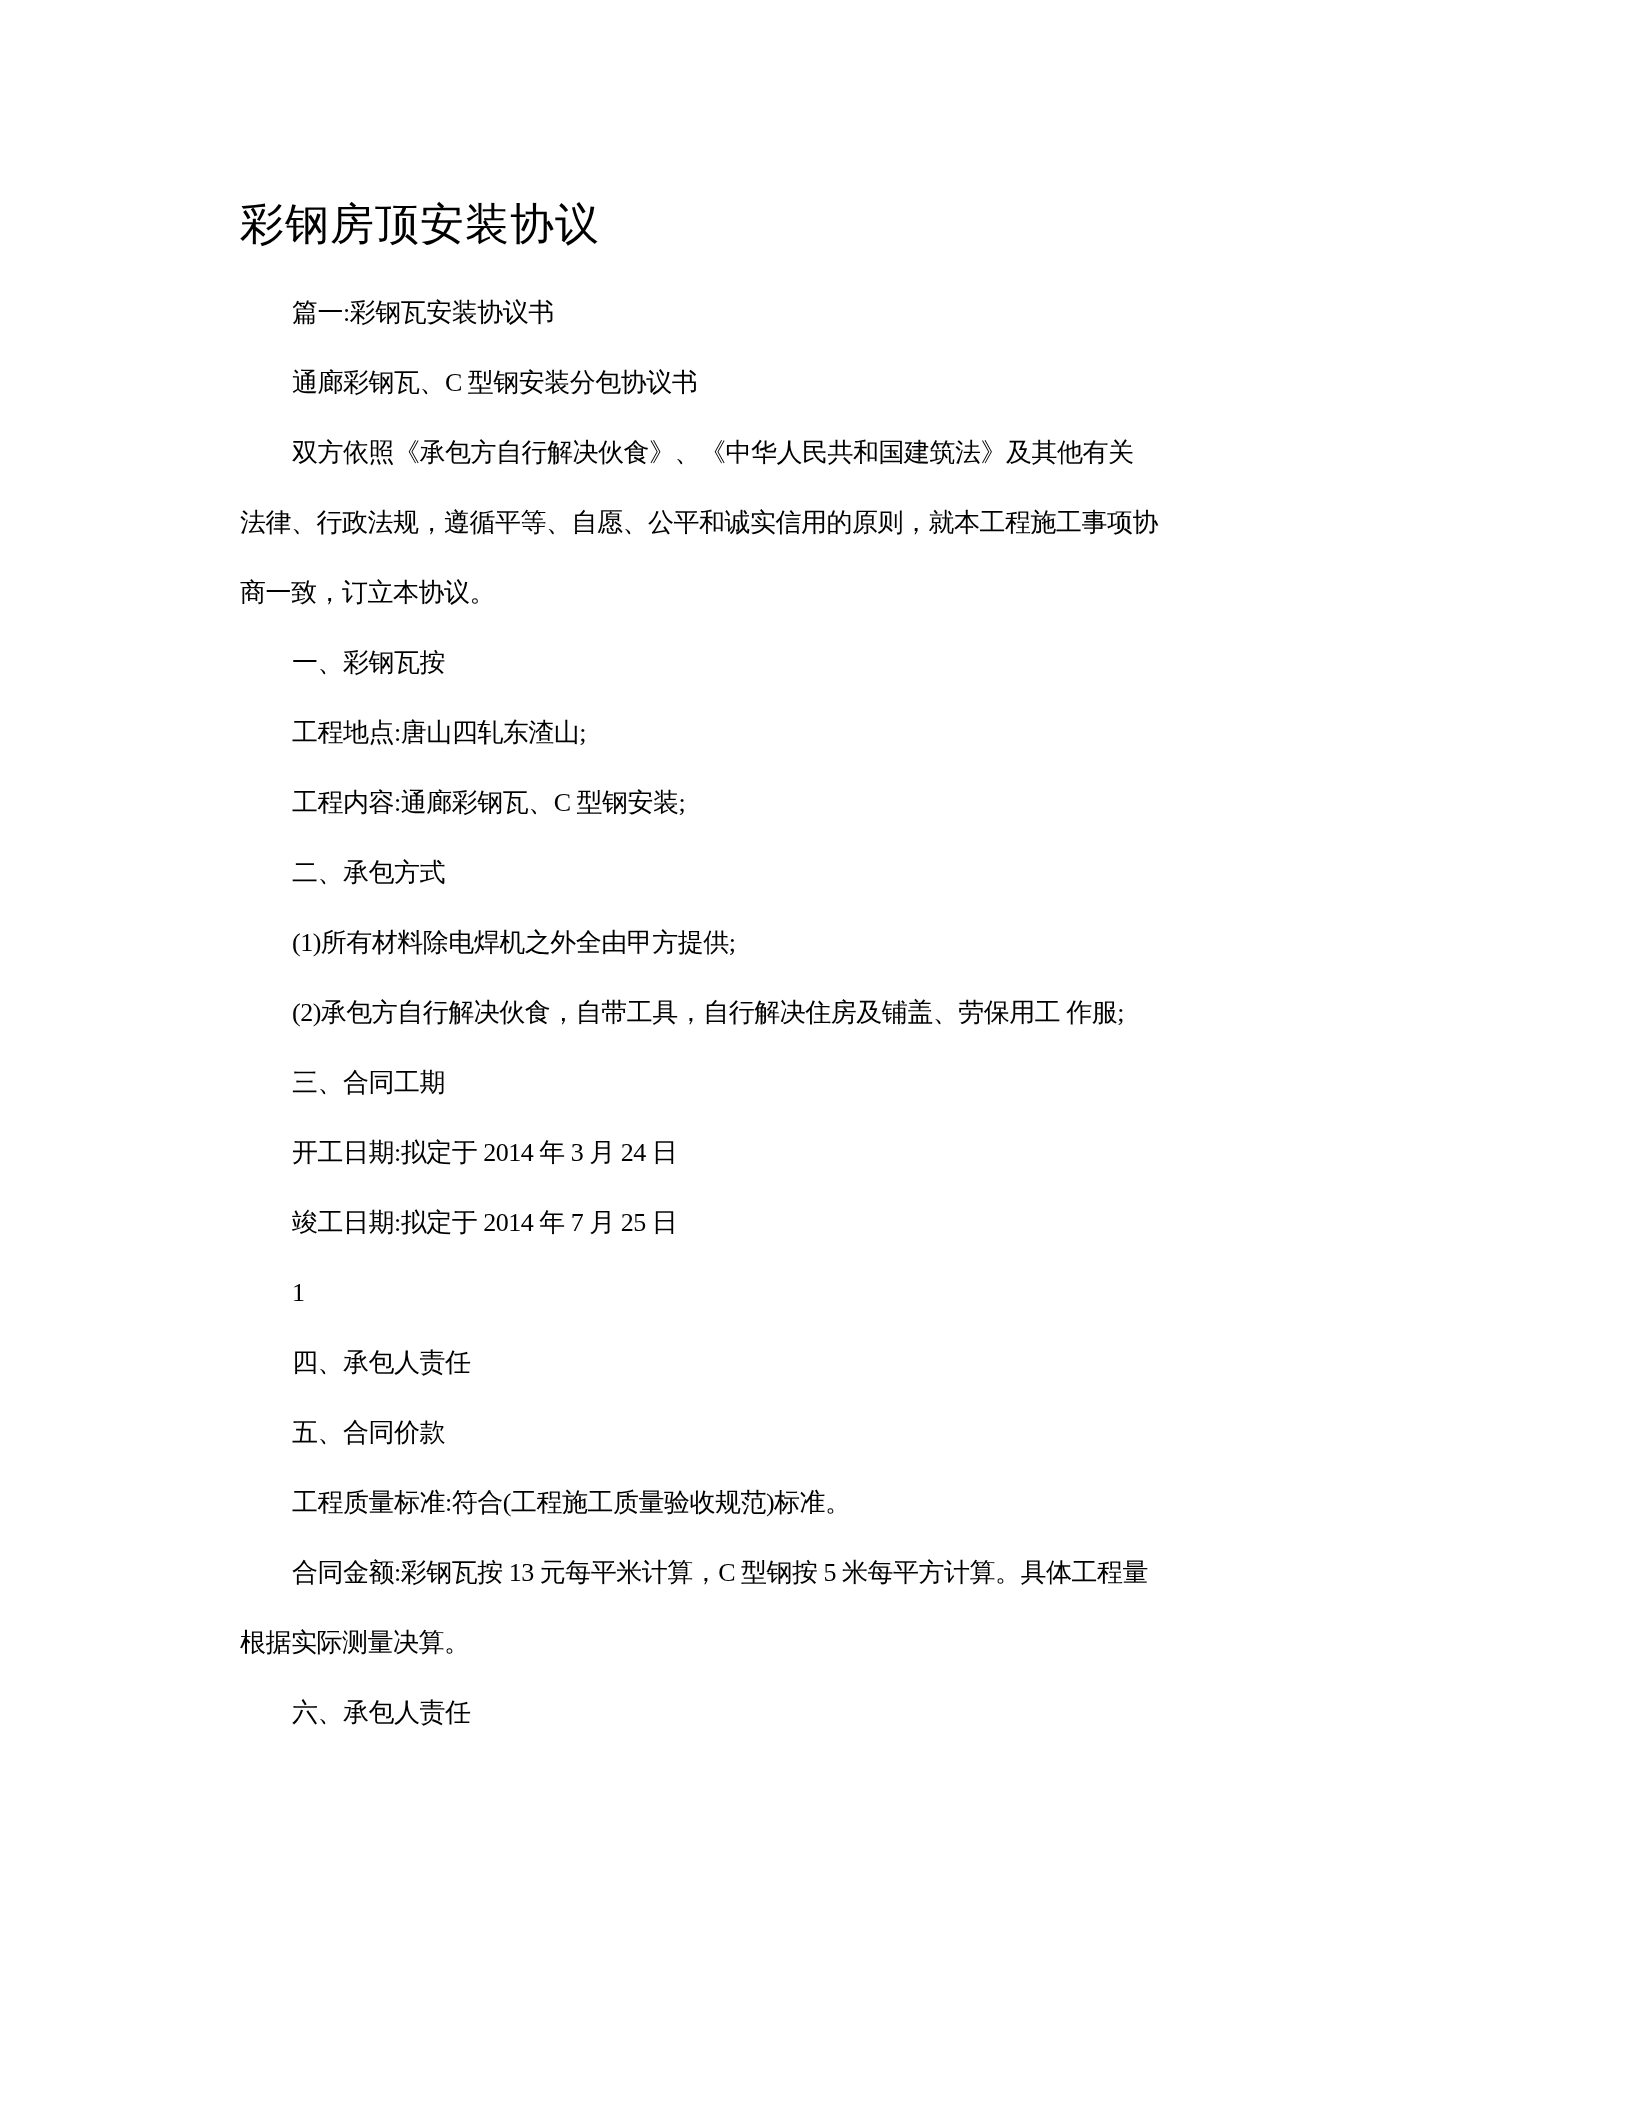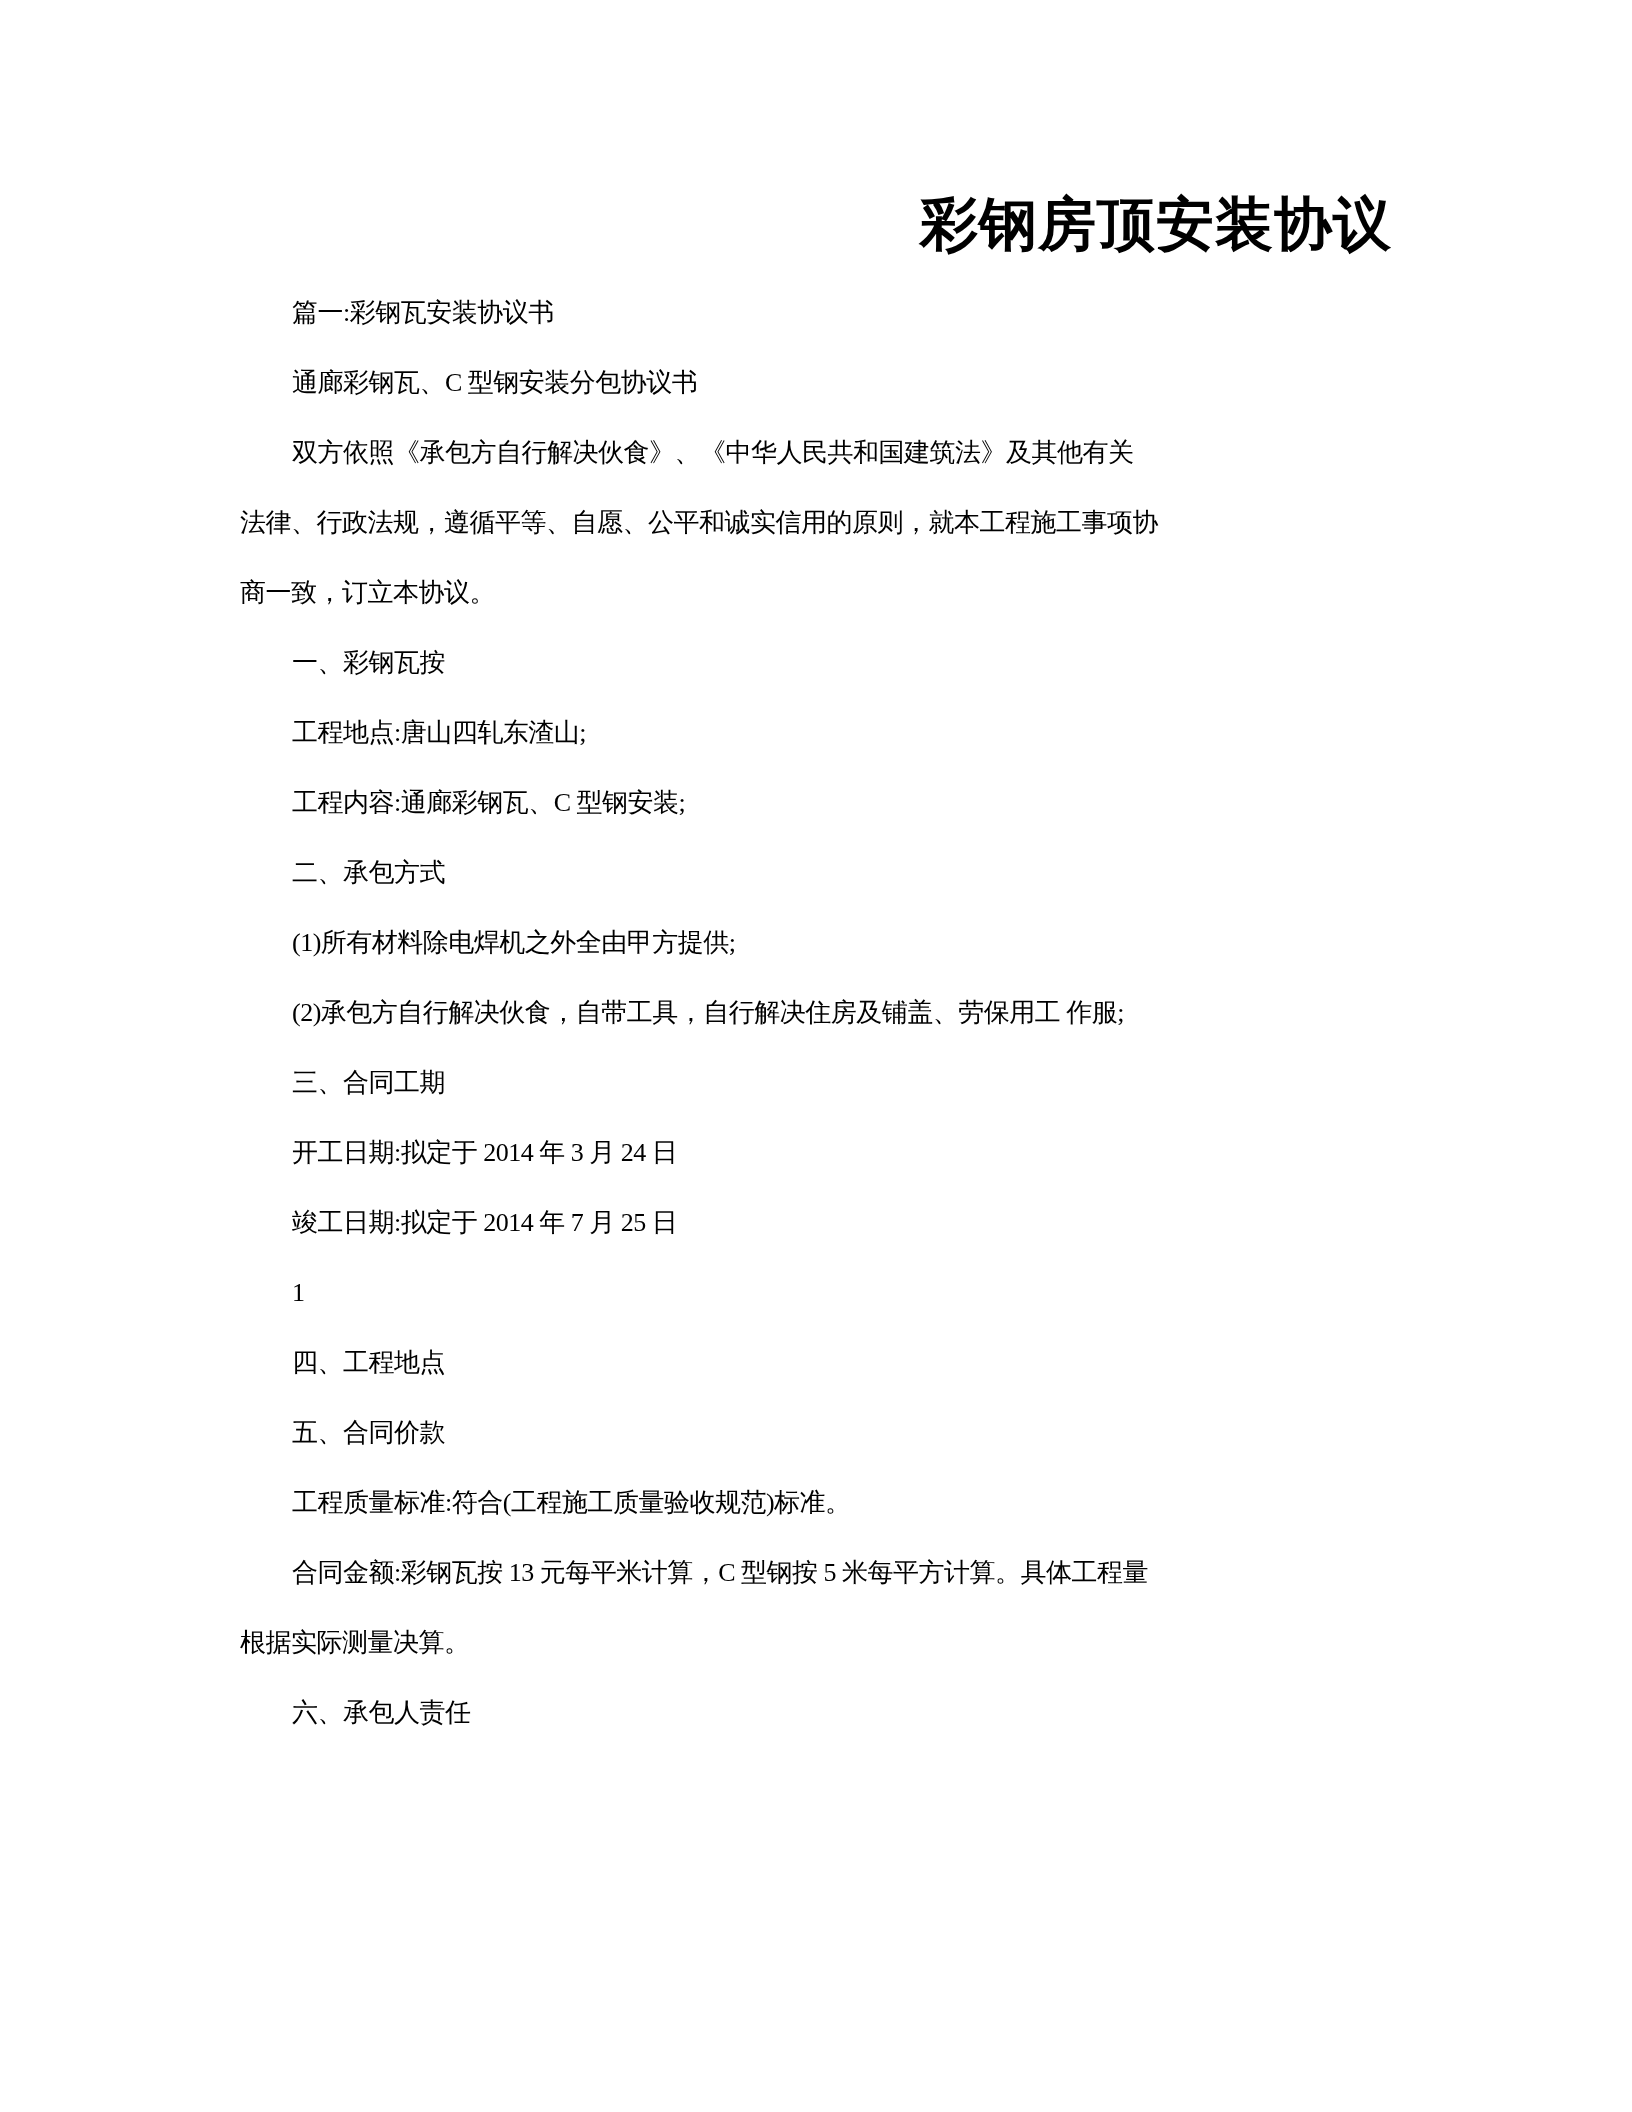--- a/index.html
+++ b/index.html
@@ -17,24 +17,24 @@
     font-family: "Liberation Serif", "DejaVu Serif", serif;
   }
   .content {
     position: absolute;
     top: 190px;
     left: 240px;
     width: 1152px;
   }
   .doc-title {
     margin: 0 0 18px 0;
-    font-size: 58px;
-    font-weight: bold;
+    font-size: 44px;
+    font-weight: normal;
     line-height: 70px;
-    text-align: right;
+    text-align: left;
     letter-spacing: 1px;
     white-space: nowrap;
   }
   .line {
     margin: 0;
     font-size: 26px;
     line-height: 70px;
     letter-spacing: -0.5px;
     white-space: nowrap;
     text-indent: 52px;
@@ -57,20 +57,20 @@
     <p class="line">一、彩钢瓦按</p>
     <p class="line">工程地点:唐山四轧东渣山;</p>
     <p class="line">工程内容:通廊彩钢瓦、C 型钢安装;</p>
     <p class="line">二、承包方式</p>
     <p class="line">(1)所有材料除电焊机之外全由甲方提供;</p>
     <p class="line">(2)承包方自行解决伙食，自带工具，自行解决住房及铺盖、劳保用工 作服;</p>
     <p class="line">三、合同工期</p>
     <p class="line">开工日期:拟定于 2014 年 3 月 24 日</p>
     <p class="line">竣工日期:拟定于 2014 年 7 月 25 日</p>
     <p class="line">1</p>
-    <p class="line">四、工程地点</p>
+    <p class="line">四、承包人责任</p>
     <p class="line">五、合同价款</p>
     <p class="line">工程质量标准:符合(工程施工质量验收规范)标准。</p>
     <p class="line">合同金额:彩钢瓦按 13 元每平米计算，C 型钢按 5 米每平方计算。具体工程量</p>
     <p class="line cont">根据实际测量决算。</p>
     <p class="line">六、承包人责任</p>
   </div>
 </div>
 
 </body></html>

